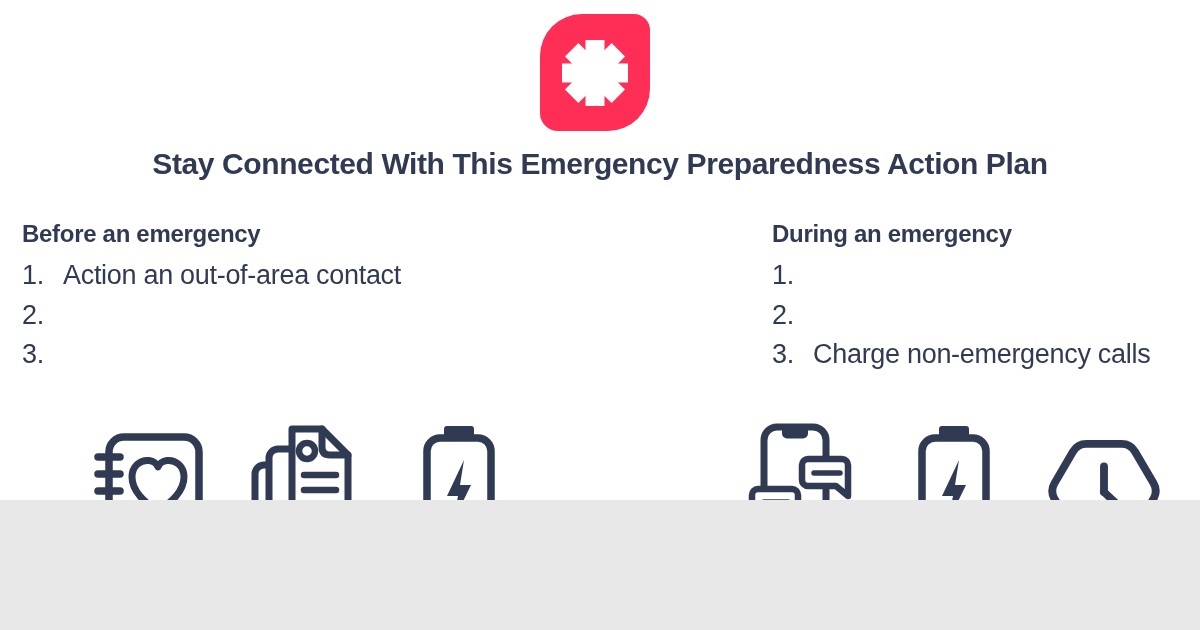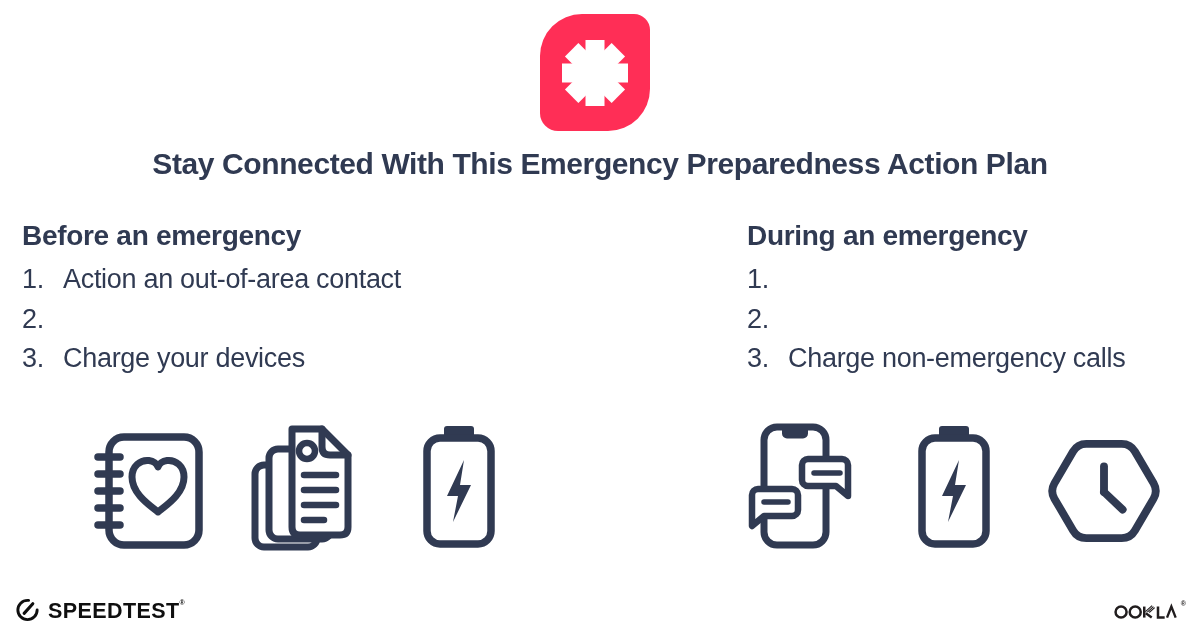--- a/index.html
+++ b/index.html
@@ -1,17 +1,17 @@
 <!DOCTYPE html>
 <html><head>
 <meta charset="utf-8">
 <style>
   html,body { margin:0; padding:0; background:#e8e8e8; }
   .canvas {
-    position:relative; width:1200px; height:630px; background:#ffffff;
+    position:relative; width:1200px; height:500px; background:#ffffff;
     overflow:hidden; font-family:"Liberation Sans", sans-serif; color:#303A52;
     margin:0 auto;
   }
 
   
   .badge {
     position:absolute; left:540px; top:14px; width:110px; height:117px;
     background:#FF2E56; border-radius:42px 16px 42px 18px;
   }
   .ast { position:absolute; inset:0; }
@@ -23,23 +23,23 @@
   
   .title {
     position:absolute; left:0; top:147px; width:100%; margin:0;
     text-align:center; font-size:30px; font-weight:700; letter-spacing:-0.4px;
     color:#303A52;
   }
 
   
   .col { position:absolute; top:220px; }
   .col-left  { left:22px;  width:720px; }
-  .col-right { left:747px; width:420px; }
+  .col-right { left:772px; width:420px; }
   .col h2 {
-    margin:0 0 8px 0; font-size:28px; font-weight:700; letter-spacing:-0.3px;
+    margin:0 0 8px 0; font-size:24px; font-weight:700; letter-spacing:-0.3px;
   }
   .col ol { margin:0; padding:0; list-style:none; }
   .col li {
     display:flex; align-items:baseline; font-size:27px; letter-spacing:-0.3px;
     line-height:39.5px; white-space:nowrap;
   }
   .col .num { flex:none; width:41px; }
 
   
   .icon { position:absolute; }
@@ -91,21 +91,20 @@
     <ol>
       <li>
         <span class="num">1.</span>
         <span>Action an out-of-area contact</span>
       </li>
       <li>
         <span class="num">2.</span>
       </li>
       <li>
         <span class="num">3.</span>
-        <span>Charge your devices</span>
       </li>
     </ol>
   </section>
 
   <section class="col col-right">
     <h2>During an emergency</h2>
     <ol>
       <li>
         <span class="num">1.</span>
       </li>

